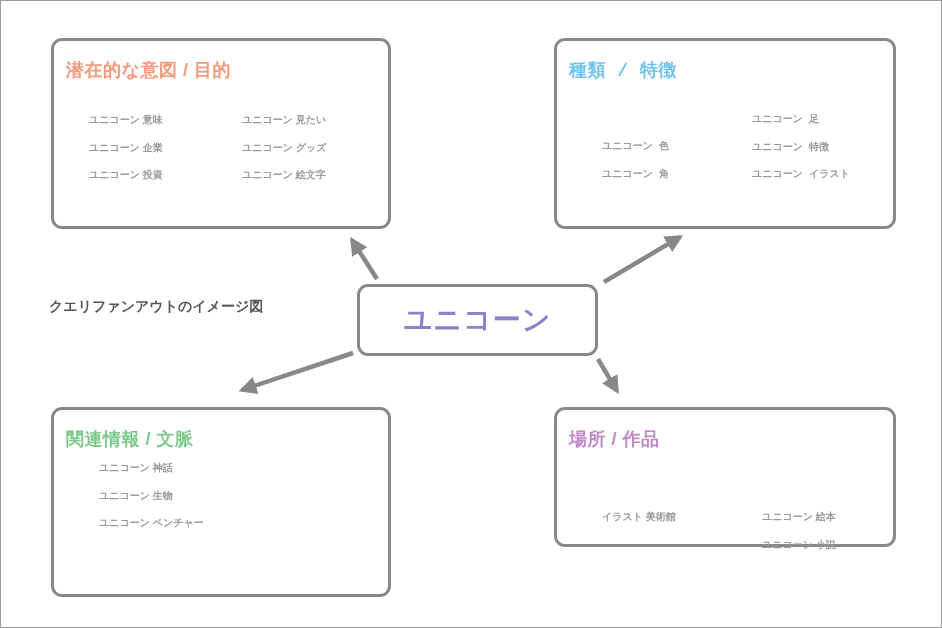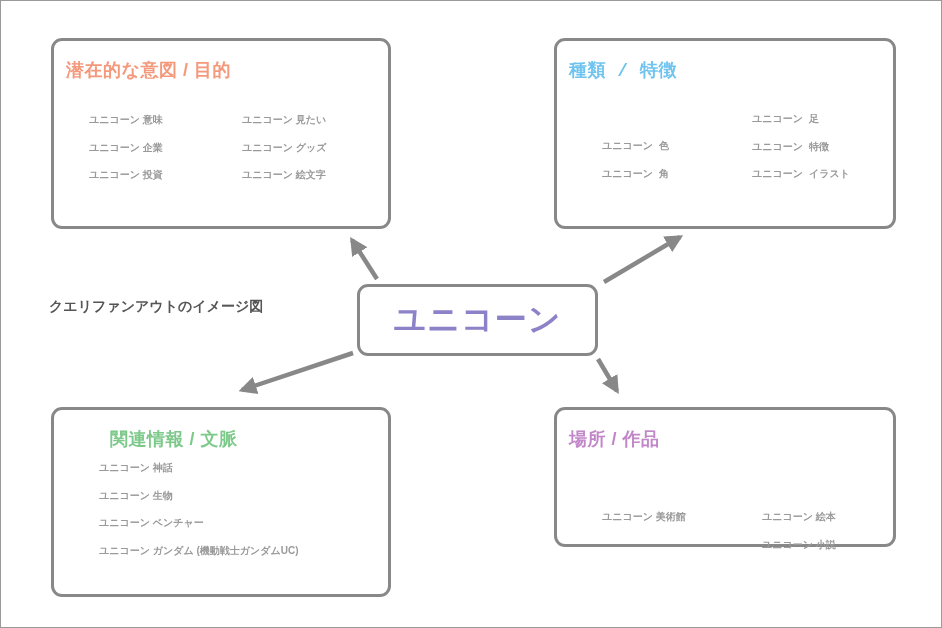--- a/index.html
+++ b/index.html
@@ -35,21 +35,21 @@
   .box-place   { left:553px; top:406px; width:342px; height:140px; }
 
   .box-title {
     position:absolute; left:12px; top:17px;
     font-size:18px; font-weight:bold;
     letter-spacing:0.5px;
     white-space:nowrap;
   }
   .t-orange { color:var(--orange,#f4997b); }
   .t-blue   { color:var(--blue,#6fc4ef); }
-  .t-green  { color:var(--green,#7cc98a);margin-left:44px; }
+  .t-green  { color:var(--green,#7cc98a); }
   .t-purple { color:var(--purple,#c287c8); }
 
   .col { position:absolute; }
   .item {
     font-size:10px; font-weight:bold;
     color:var(--item-gray,#9a9a9a);
     line-height:27.5px;
     white-space:nowrap;
   }
 
@@ -63,21 +63,21 @@
   .center-node {
     position:absolute; left:356px; top:283px;
     width:241px; height:72px;
     box-sizing:border-box;
     border:3px solid var(--line-gray,#888);
     border-radius:11px;
     background:#fff;
     display:flex; align-items:center; justify-content:center;
   }
   .center-label {
-    font-size:32px; font-weight:bold;
+    font-size:28px; font-weight:bold;
     color:var(--center-purple,#8c82c8);
     letter-spacing:1px;
     white-space:nowrap;
   }
 </style>
 </head>
 <body>
 
 <div class="stage">
 
@@ -119,28 +119,27 @@
       <div class="item">ユニコーン イラスト</div>
     </div>
   </div>
 
   <div class="box box-context">
     <div class="box-title t-green">関連情報 / 文脈</div>
     <div class="col" style="left:45px; top:44px;">
       <div class="item">ユニコーン 神話</div>
       <div class="item">ユニコーン 生物</div>
       <div class="item">ユニコーン ベンチャー</div>
-      <div class="item">ユニコーン ガンダム (機動戦士ガンダムUC)</div>
     </div>
   </div>
 
   <div class="box box-place">
     <div class="box-title t-purple">場所 / 作品</div>
     <div class="col" style="left:45px; top:93px;">
-      <div class="item">ユニコーン 美術館</div>
+      <div class="item">イラスト 美術館</div>
     </div>
     <div class="col" style="left:205px; top:93px;">
       <div class="item">ユニコーン 絵本</div>
       <div class="item">ユニコーン 小説</div>
     </div>
   </div>
 
   <div class="caption">クエリファンアウトのイメージ図</div>
 
   <div class="center-node">

